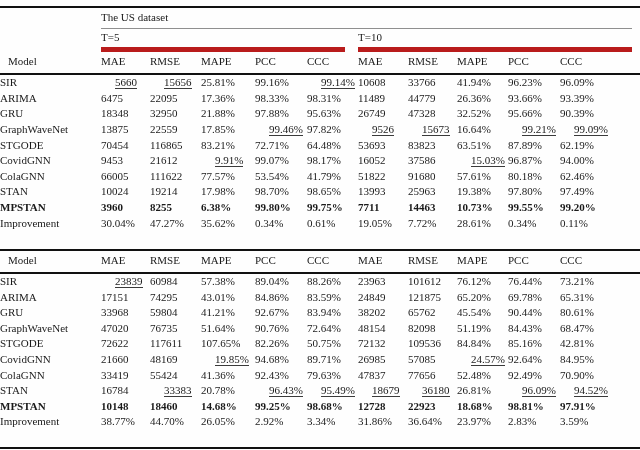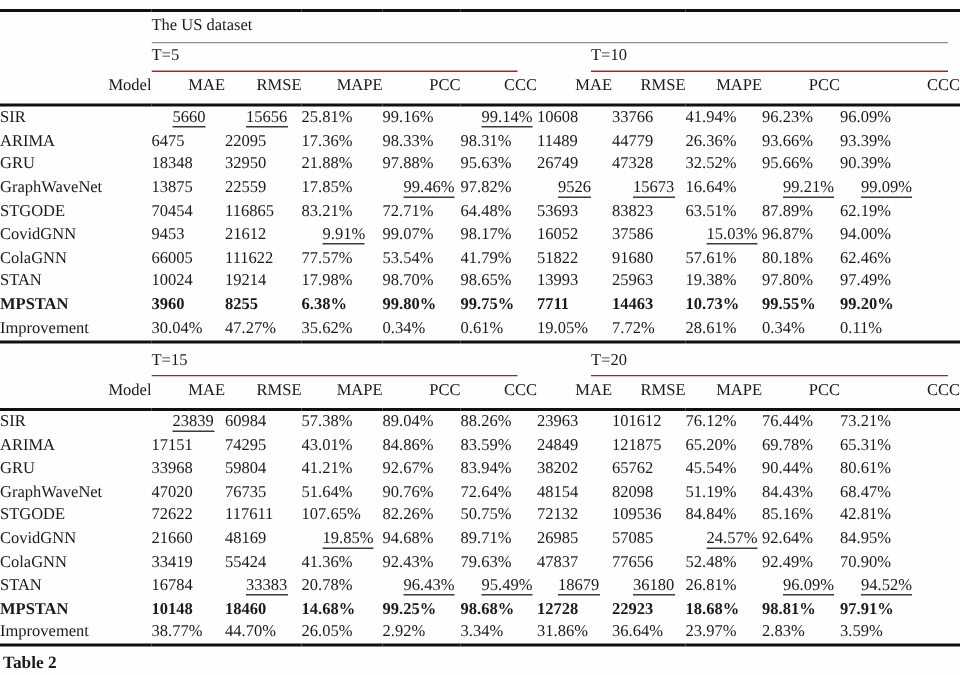--- a/index.html
+++ b/index.html
@@ -38,37 +38,36 @@
   tr.dataset-row .dataset-inner {
     padding: 3px 0 4px 0;
     margin-right: 8px;
     border-bottom: 1px solid #8f8f8f;
     line-height: 13px;
   }
   
   tr.grp-row td { padding: 0; }
   tr.grp-row .grp-inner {
     padding: 2px 0 3px 0;
-    border-bottom: 1px solid #b91c1c;
+    border-bottom: 5px solid #b91c1c;
     line-height: 13px;
   }
   tr.grp-row .grp-inner.first { margin-right: 13px; }
-  tr.grp-row .grp-inner.second { margin-right: 8px; margin-left: 36px; }
+  tr.grp-row .grp-inner.second { margin-right: 8px; }
   tbody.panel2 tr.grp-row .grp-inner { padding-top: 5px; }
   
   tr.colhead-row td {
     padding: 3px 0 5px 0;
     border-bottom: 2px solid #111;
     line-height: 13px;
-    text-align: right;
   }
   tr.colhead-row td.model-cell { padding-left: 8px; }
   
   tr.bold-row td { font-weight: bold; }
-  tr.panel-end td { border-bottom: 2px solid #111; padding-bottom: 1px; }
+  tr.panel-end td { border-bottom: 2px solid #111; padding-bottom: 19px; }
   span.u { border-bottom: 1px solid #3a3a3a; padding-bottom: 0px; margin-left: 14px; }
   
   .caption {
     margin: 4px 0 0 2px;
   }
   .caption .cap-label {
     font-weight: bold;
     font-size: 11.5px;
     line-height: 14px;
   }
@@ -248,29 +247,20 @@
           <td><span>0.61%</span></td>
           <td><span>19.05%</span></td>
           <td><span>7.72%</span></td>
           <td><span>28.61%</span></td>
           <td><span>0.34%</span></td>
           <td><span>0.11%</span></td>
         </tr>
       </tbody>
 
     <tbody class="panel2">
-      <tr class="grp-row">
-        <td class="model-cell"></td>
-        <td colspan="5">
-          <div class="grp-inner first">T=15</div>
-        </td>
-        <td colspan="5">
-          <div class="grp-inner second">T=20</div>
-        </td>
-      </tr>
       <tr class="colhead-row">
         <td class="model-cell">Model</td>
         <td>MAE</td>
         <td>RMSE</td>
         <td>MAPE</td>
         <td>PCC</td>
         <td>CCC</td>
         <td>MAE</td>
         <td>RMSE</td>
         <td>MAPE</td>

